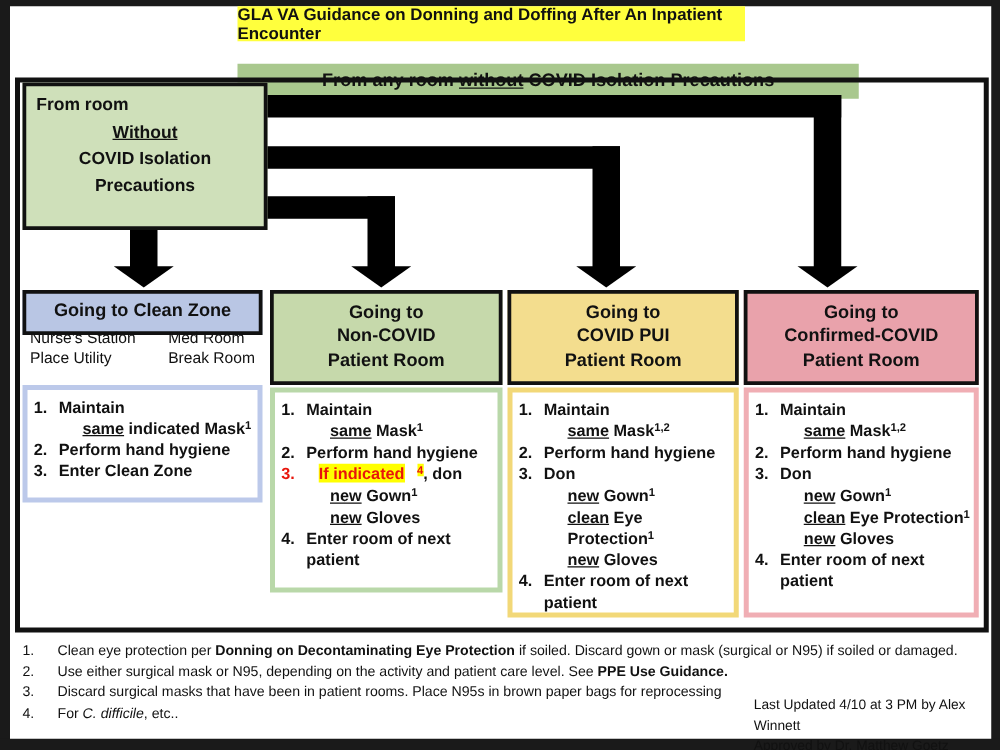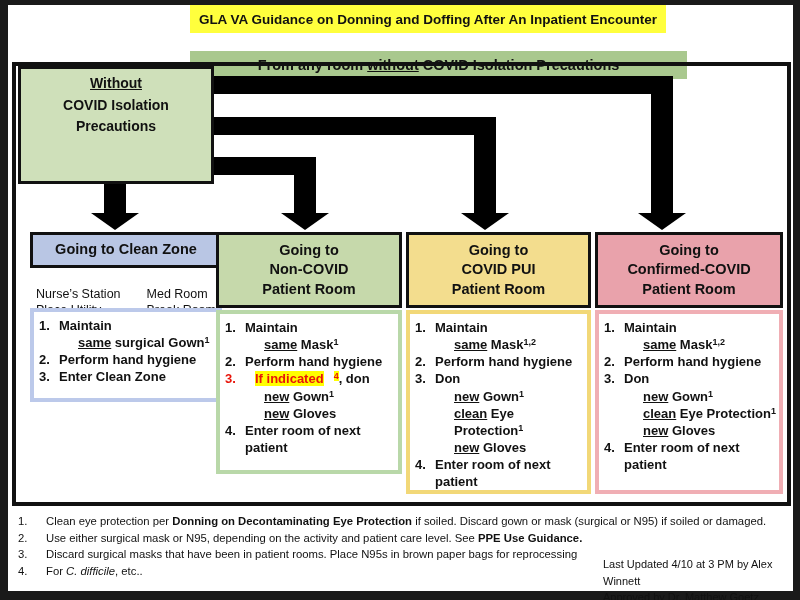--- a/index.html
+++ b/index.html
@@ -8,21 +8,21 @@
     position:relative; width:800px; height:600px; background:#ffffff;
     font-family:"Liberation Sans", sans-serif; color:#111; overflow:hidden;
   }
   .edge { position:absolute; background:#1a1a1a; }
   #edge-top { left:0; top:0; width:800px; height:5px; }
   #edge-left { left:0; top:0; width:8px; height:600px; }
   #edge-right { left:793px; top:0; width:7px; height:600px; }
   #edge-bottom { left:0; top:591px; width:800px; height:9px; }
 
   #title-banner {
-    position:absolute; left:190px; top:5px; width:476px; height:28px;
+    position:absolute; left:190px; top:5px; width:406px; height:28px;
     background:#ffff3d; display:flex; align-items:center; justify-content:center;
     font-weight:700; font-size:13.5px; color:#111;
   }
   #subtitle-banner {
     position:absolute; left:190px; top:51px; width:497px; height:28px;
     background:#a9c88e; display:flex; align-items:center; justify-content:center;
     font-weight:700; font-size:14.5px; color:#111;
   }
   .u { text-decoration:underline; }
   .sup { font-size:9px; vertical-align:4px; line-height:0; }
@@ -49,21 +49,21 @@
     border-top:17px solid #000;
   }
 
   .column { position:absolute; top:232px; z-index:2; }
   .col-header {
     border:3px solid #111; width:100%;
     display:flex; align-items:center; justify-content:center; text-align:center;
     font-weight:700; font-size:14.5px; line-height:1.35; color:#111;
   }
   .sublabels {
-    position:absolute; left:0; top:54px; width:100%;
+    position:absolute; left:0; top:30px; width:100%;
     display:flex; justify-content:space-between; padding:0 6px;
     font-size:12.5px; line-height:1.3; color:#111;
   }
   .steps-box {
     position:absolute; left:0; width:100%;
     background:#fff; border-style:solid; border-width:4px;
     padding:5px 3px 3px 5px; font-weight:700; font-size:13px; line-height:1.32;
   }
   .step { display:flex; }
   .step .num { width:20px; flex:0 0 20px; }
@@ -106,44 +106,45 @@
   <div class="arm" style="left:200px;top:117px;width:296px;height:18px"></div>
   <div class="vline" style="left:474px;top:117px;width:22px;height:97px"></div>
   <div class="tri" style="left:461px;top:213px"></div>
 
   <div class="arm" style="left:200px;top:76px;width:473px;height:18px"></div>
   <div class="vline" style="left:651px;top:76px;width:22px;height:138px"></div>
   <div class="tri" style="left:638px;top:213px"></div>
 </div>
 
 <div id="source-room-box">
+  <div>From room</div>
   <div class="c u">Without</div>
   <div class="c">COVID Isolation</div>
   <div class="c">Precautions</div>
 </div>
 
 <div id="columns">
-    <div class="column" style="left: 18px; width: 192px; margin-left: 12px;">
+    <div class="column" style="left: 18px; width: 192px;">
       <div class="col-header" style="height: 36px; background: rgb(185, 198, 228);">Going to Clean Zone</div>
       <div class="sublabels">
         <div>
           <div>Nurse’s Station</div>
           <div>Place Utility</div>
         </div>
         <div>
           <div>Med Room</div>
           <div>Break Room</div>
         </div>
       </div>
       <div class="steps-box" style="top: 76px; height: 94px; border-color: rgb(188, 201, 234);">
         <div class="step">
           <span class="num">1.</span>
           <div class="body">
             <div class="line"><span>Maintain</span></div>
-            <div class="line ind"><span class="u">same</span><span> surgical Gown</span><span class="sup">1</span></div>
+            <div class="line ind"><span class="u">same</span><span> indicated Mask</span><span class="sup">1</span></div>
           </div>
         </div>
         <div class="step">
           <span class="num">2.</span>
           <div class="body">
             <div class="line"><span>Perform hand hygiene</span></div>
           </div>
         </div>
         <div class="step">
           <span class="num">3.</span>

